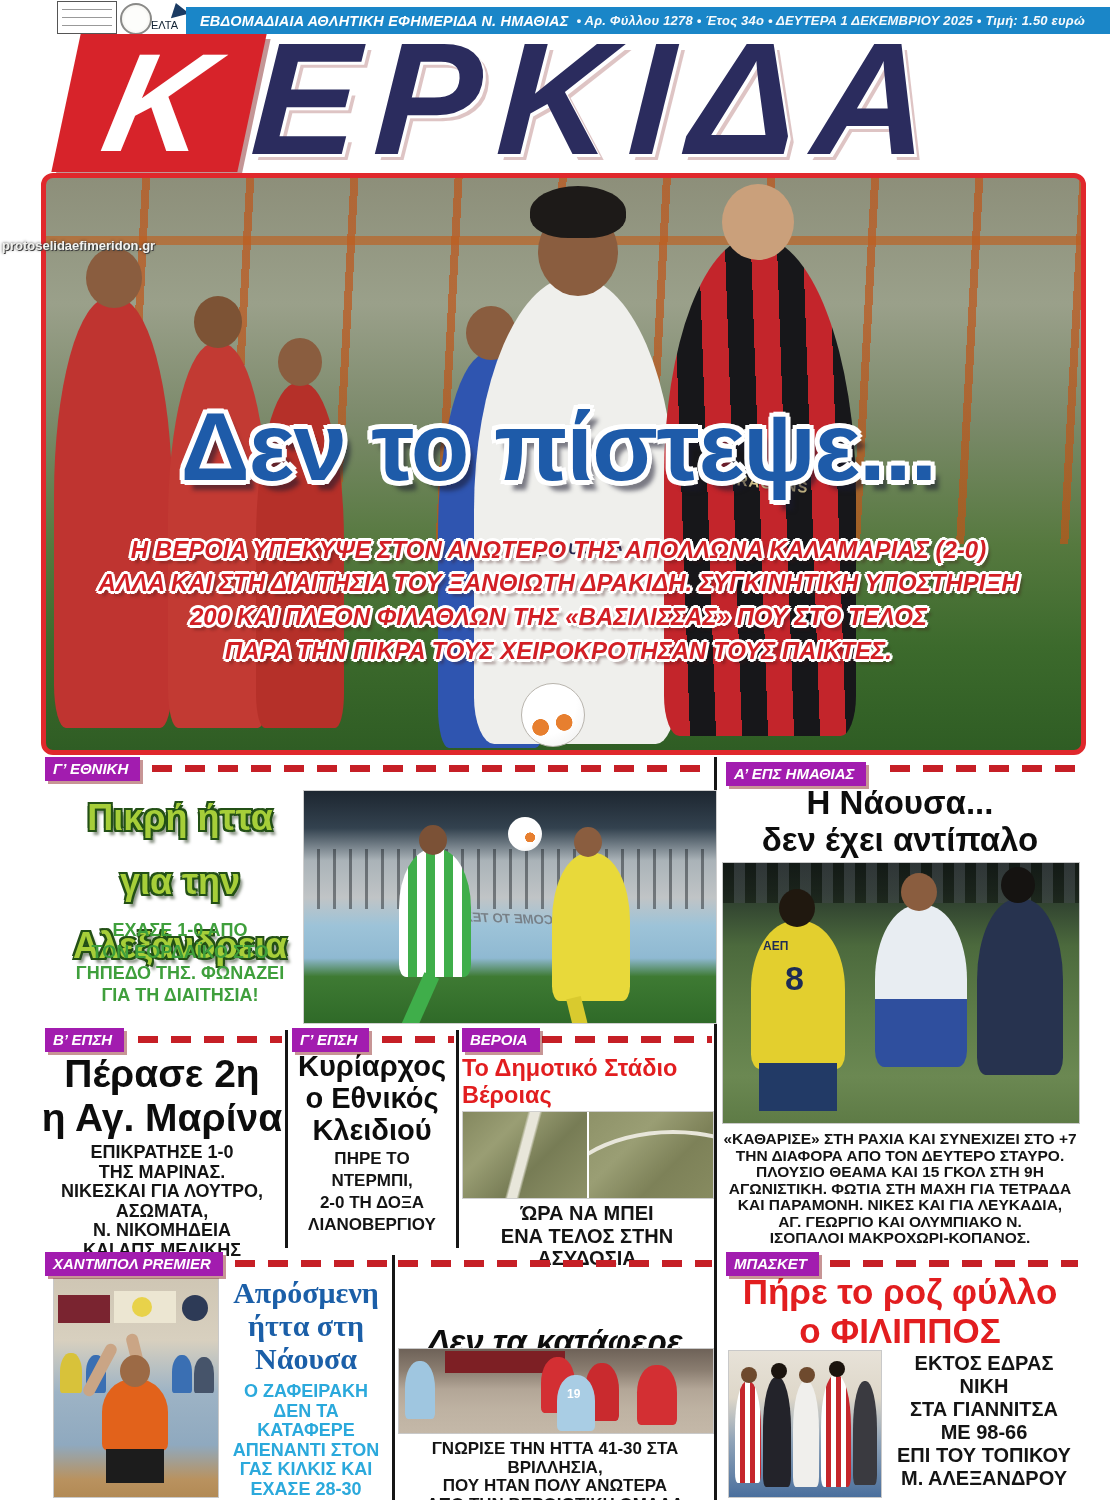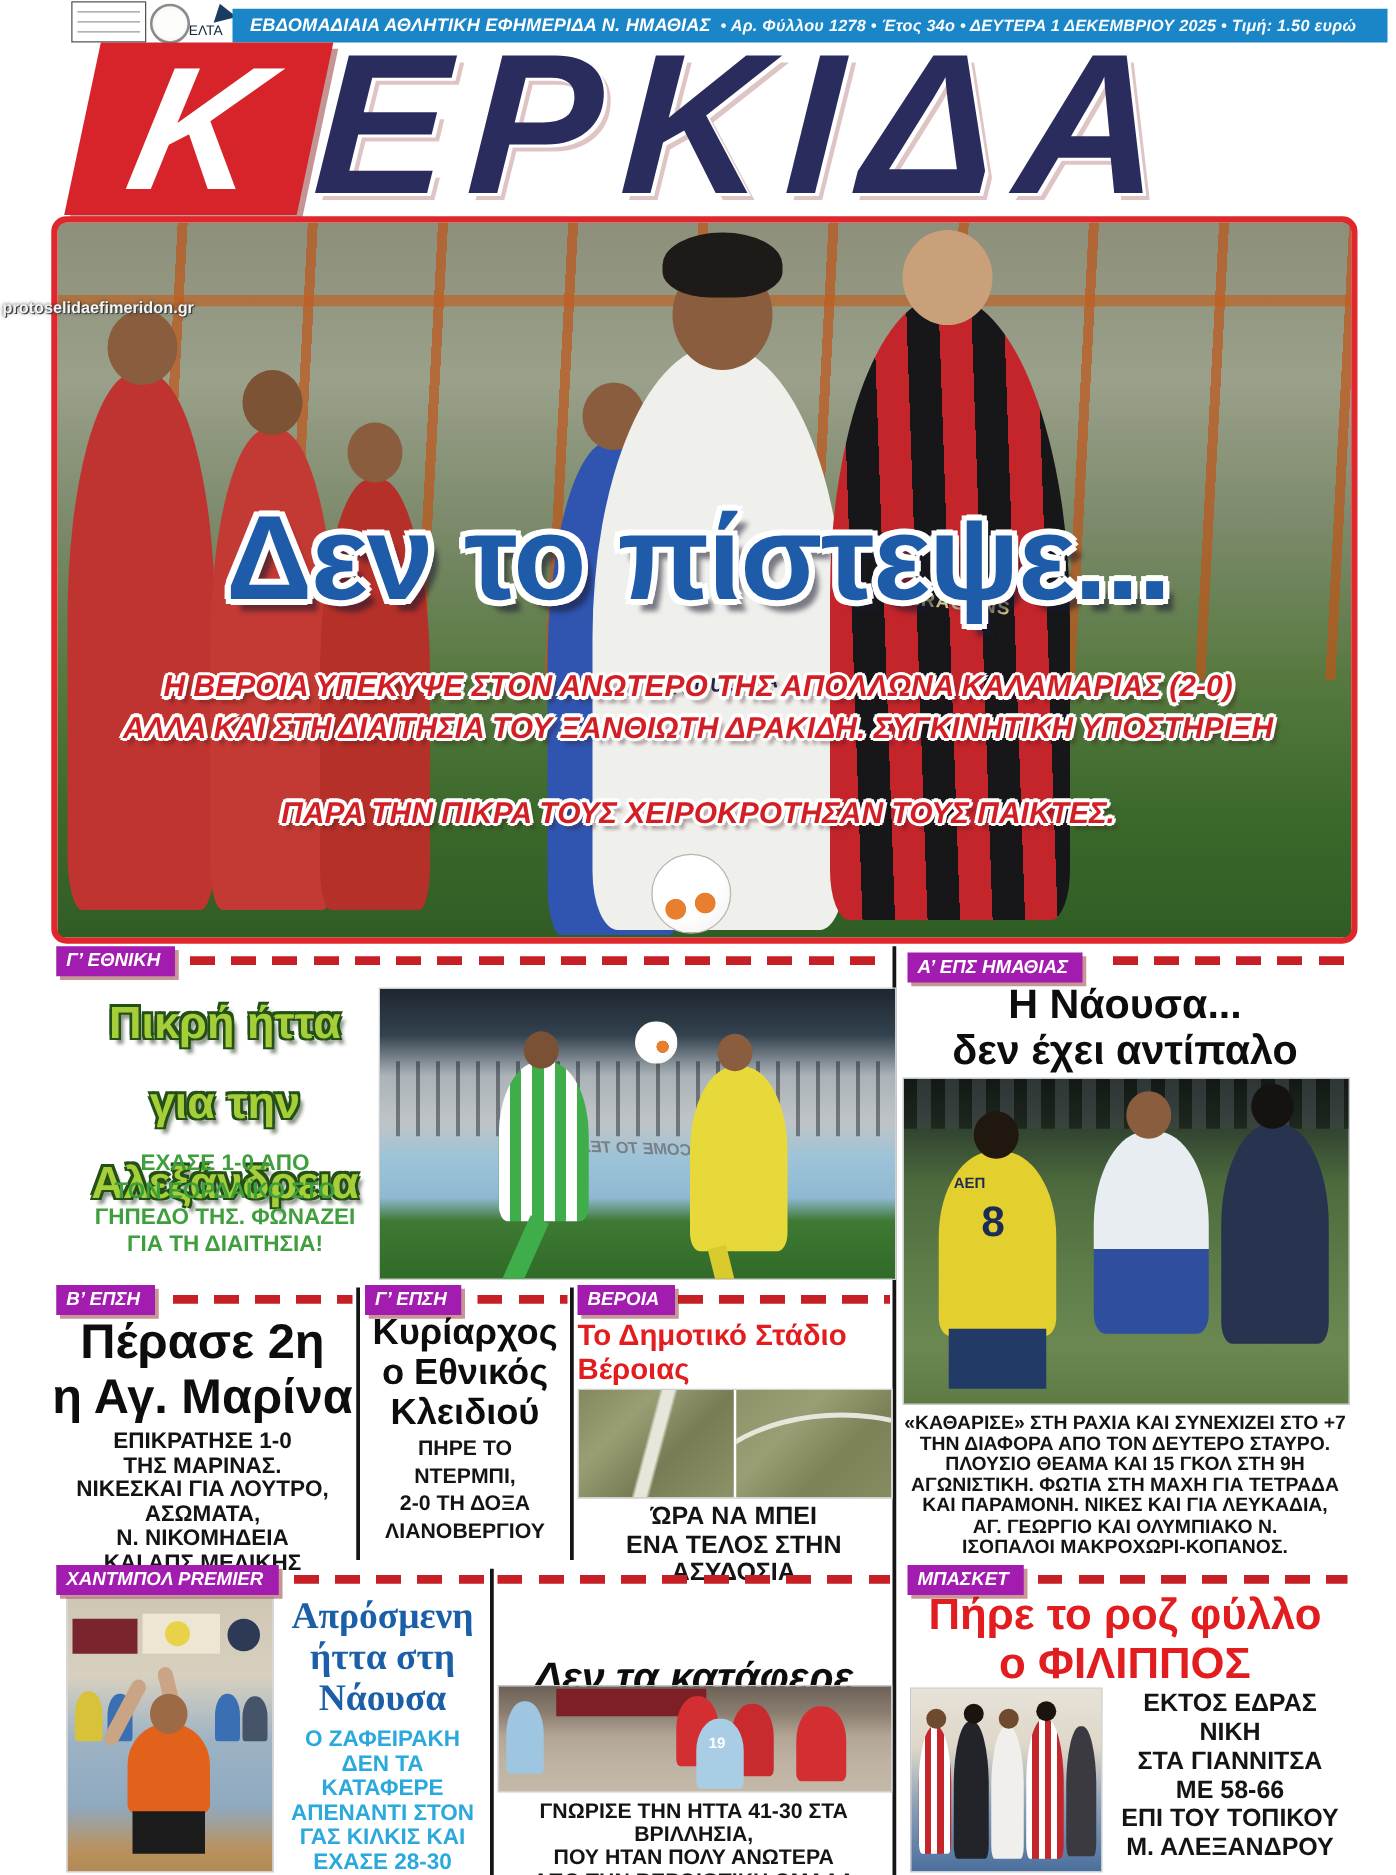--- a/index.html
+++ b/index.html
@@ -108,20 +108,21 @@
                 font-size:15px;transform:rotate(6deg);letter-spacing:1px;">VARAGONS</div>
     <div class="abs" style="left:475px;top:505px;width:62px;height:62px;border-radius:50%;border:1px solid #b9b5ae;
                 background:radial-gradient(circle at 68% 62%,#e77f2f 0 14%,transparent 15%),
                            radial-gradient(circle at 30% 70%,#e77f2f 0 13%,transparent 14%),
                            radial-gradient(circle at 35% 30%,#ffffff 0 55%,#ececec 100%);"></div>
   </div>
   <div class="abs watermark">protoselidaefimeridon.gr</div>
   <div class="abs center main-head">Δεν το πίστεψε...</div>
   <div class="abs center deck" style="left:45px;top:533px;width:1027px;">Η ΒΕΡΟΙΑ ΥΠΕΚΥΨΕ ΣΤΟΝ ΑΝΩΤΕΡΟ ΤΗΣ ΑΠΟΛΛΩΝΑ ΚΑΛΑΜΑΡΙΑΣ (2-0)</div>
   <div class="abs center deck" style="left:45px;top:566px;width:1027px;">ΑΛΛΑ ΚΑΙ ΣΤΗ ΔΙΑΙΤΗΣΙΑ ΤΟΥ ΞΑΝΘΙΩΤΗ ΔΡΑΚΙΔΗ. ΣΥΓΚΙΝΗΤΙΚΗ ΥΠΟΣΤΗΡΙΞΗ</div>
+  <div class="abs center deck" style="left:45px;top:600px;width:1027px;">200 ΚΑΙ ΠΛΕΟΝ ΦΙΛΑΘΛΩΝ ΤΗΣ «ΒΑΣΙΛΙΣΣΑΣ» ΠΟΥ ΣΤΟ ΤΕΛΟΣ</div>
   <div class="abs center deck" style="left:45px;top:634px;width:1027px;">ΠΑΡΑ ΤΗΝ ΠΙΚΡΑ ΤΟΥΣ ΧΕΙΡΟΚΡΟΤΗΣΑΝ ΤΟΥΣ ΠΑΙΚΤΕΣ.</div>
 
   <div class="abs vline" style="left:714px;top:757px;height:743px;"></div>
   <div class="abs vline" style="left:285px;top:1030px;height:218px;"></div>
   <div class="abs vline" style="left:456px;top:1030px;height:218px;"></div>
   <div class="abs vline" style="left:392px;top:1255px;height:245px;"></div>
 
   <div class="abs lbl" style="left:45px;top:757px;">Γ’ ΕΘΝΙΚΗ</div>
   <div class="abs dash" style="left:152px;top:765px;width:558px;"></div>
   <div class="abs center pre green-head" style="left:40px;top:786px;width:280px;">Πικρή ήττα
@@ -274,17 +275,17 @@
                 background:repeating-linear-gradient(90deg,#fff 0 5px,#c5262c 5px 10px);"></div>
     <div class="fig" style="left:124px;top:30px;width:24px;height:104px;background:#3a3a40;"></div>
     <div class="head" style="left:12px;top:16px;width:16px;height:16px;background:#6e4a2e;"></div>
     <div class="head" style="left:42px;top:12px;width:16px;height:16px;background:#1b140e;"></div>
     <div class="head" style="left:70px;top:16px;width:16px;height:16px;background:#6e4a2e;"></div>
     <div class="head" style="left:100px;top:10px;width:16px;height:16px;background:#1b140e;"></div>
   </div>
   <div class="abs center pre caps" style="left:888px;top:1352px;width:192px;font-size:20px;line-height:23px;">ΕΚΤΟΣ ΕΔΡΑΣ
 ΝΙΚΗ
 ΣΤΑ ΓΙΑΝΝΙΤΣΑ
-ΜΕ 58-66
+ΜΕ 98-66
 ΕΠΙ ΤΟΥ ΤΟΠΙΚΟΥ
 Μ. ΑΛΕΞΑΝΔΡΟΥ</div>
 
 </div>
 
 </body></html>

